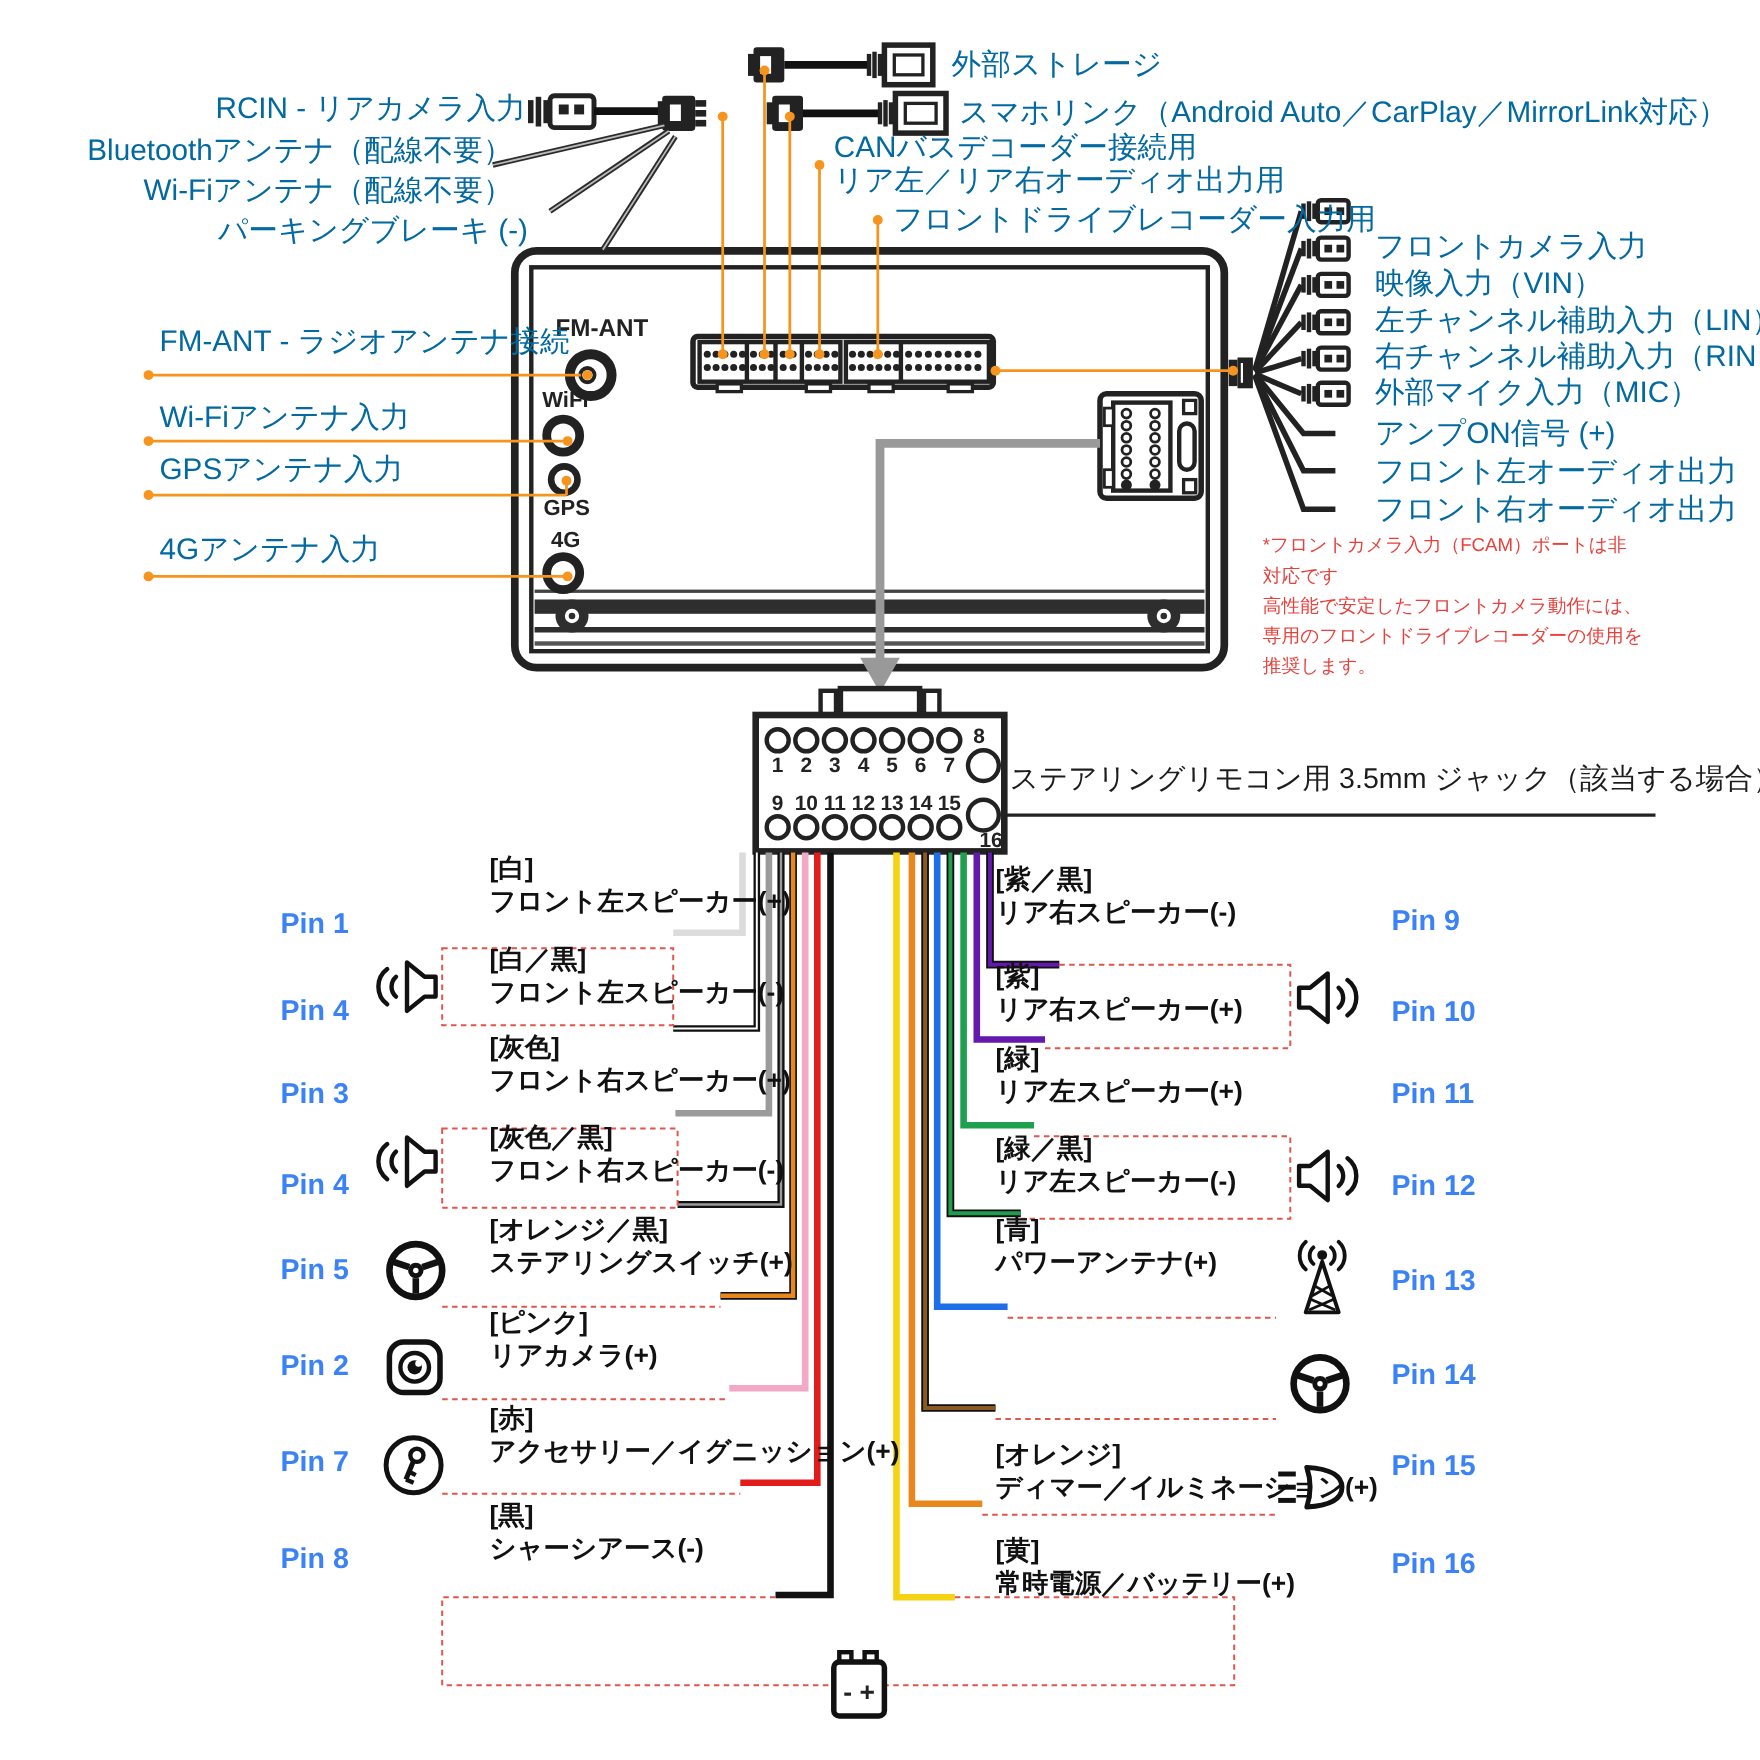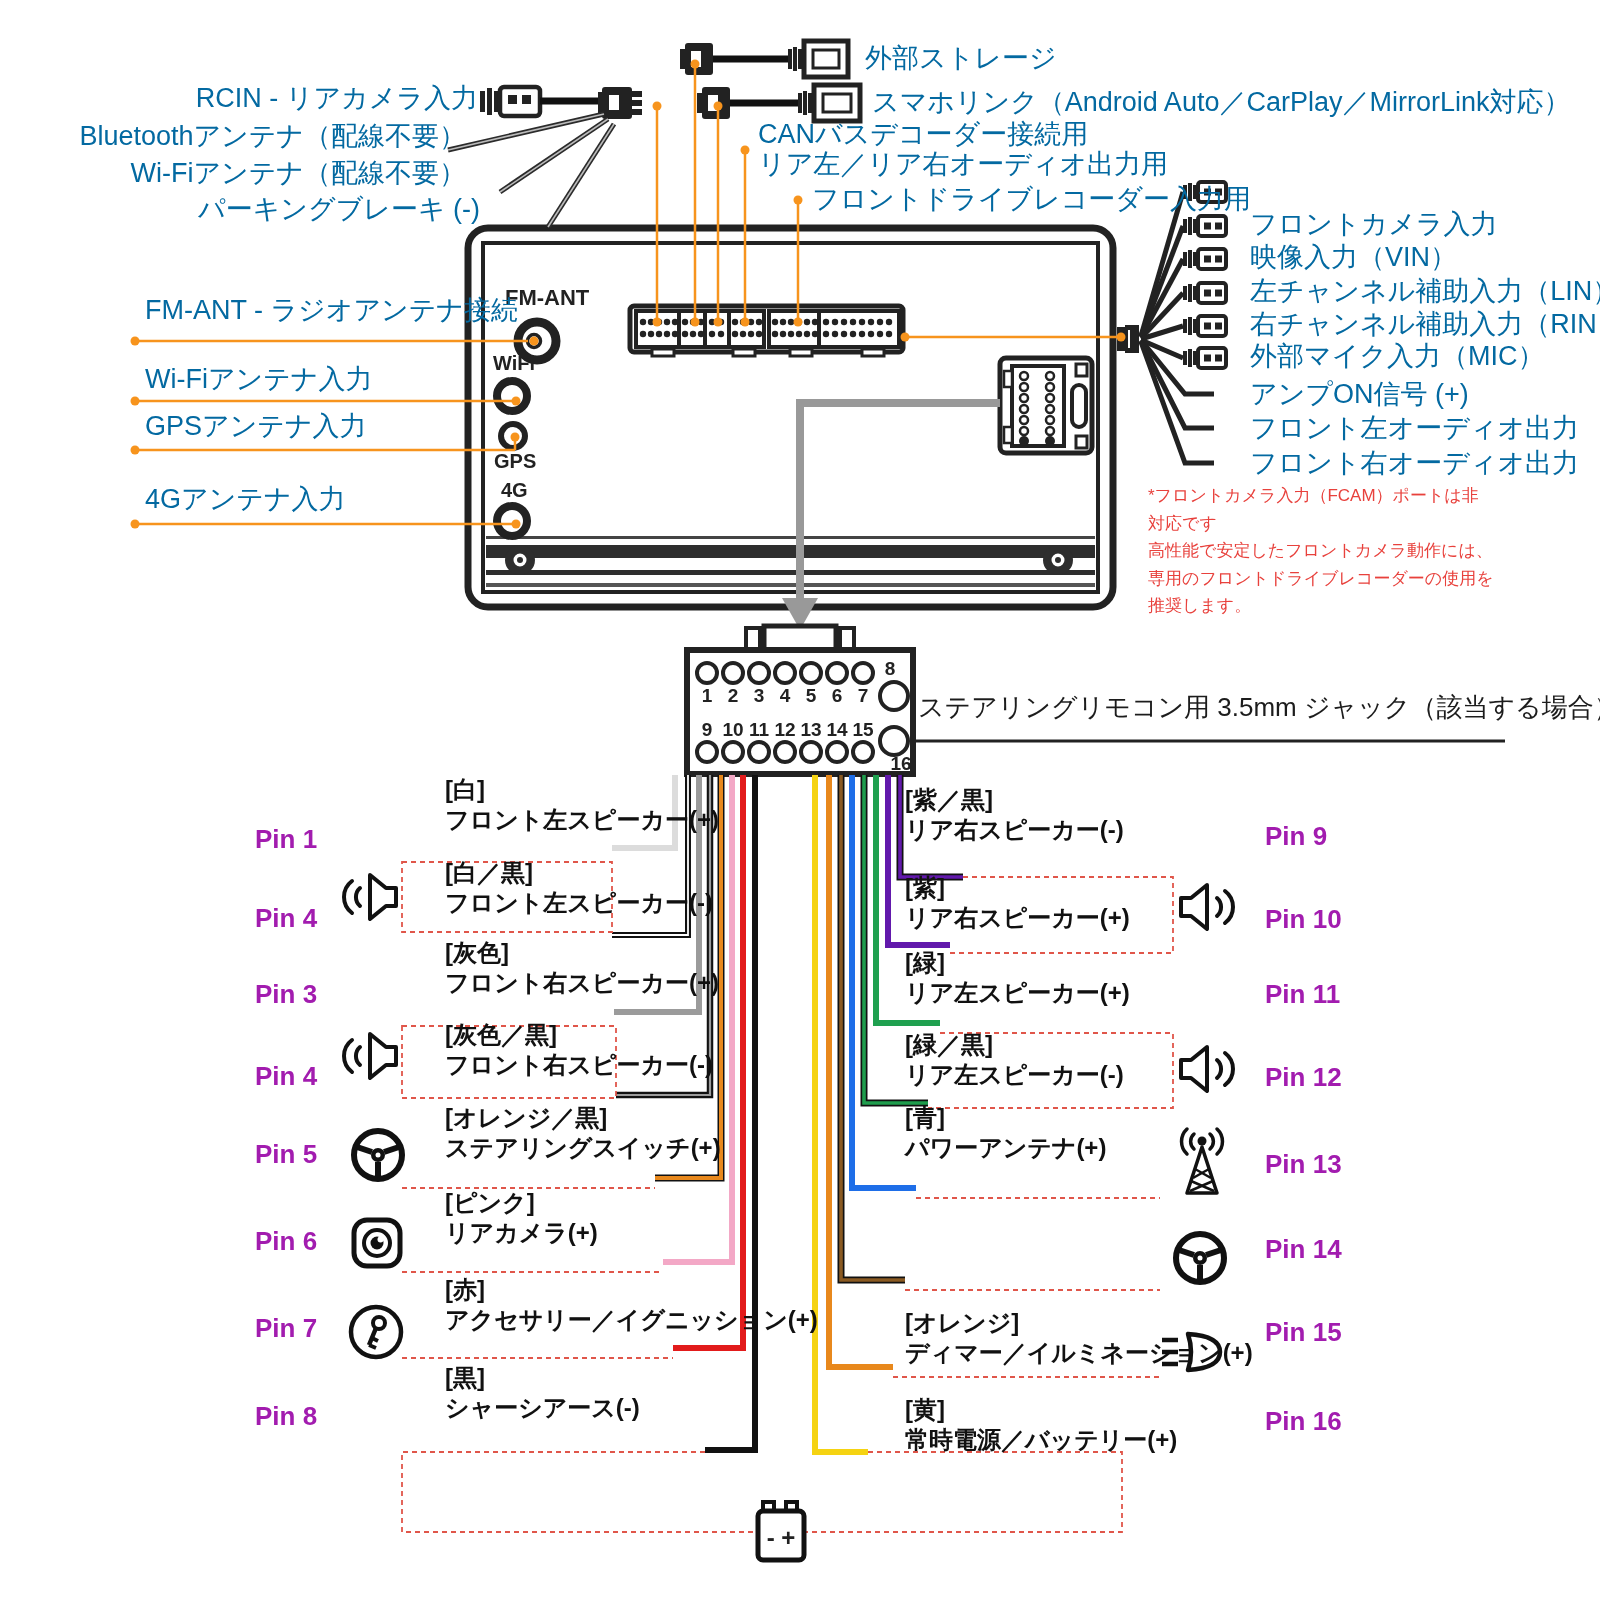--- a/index.html
+++ b/index.html
@@ -5,21 +5,21 @@
   html,body{margin:0;padding:0;background:#fff;}
   #stage{position:relative;width:1600px;height:1600px;background:#fff;overflow:hidden;
          font-family:"Liberation Sans","DejaVu Sans",sans-serif;color:#1c1c1c;}
   #art{position:absolute;left:0;top:0;}
   .lbl{position:absolute;font-size:27px;font-weight:400;color:#0369a1;white-space:nowrap;transform:translateY(-50%);}
   .lbl.r{transform:translateY(-50%);text-align:right;}
   .lbl.multi{transform:none;line-height:30px;}
   .note{position:absolute;left:1148px;top:482px;width:450px;font-size:17px;line-height:27.5px;
         color:#E8413C;font-weight:400;}
   .pin-label{position:absolute;font-size:24px;font-weight:700;line-height:30px;color:#111;white-space:nowrap;}
-  .pin-num{position:absolute;font-size:26px;font-weight:700;color:#a21caf;white-space:nowrap;text-align:center;}
+  .pin-num{position:absolute;font-size:26px;font-weight:700;color:#3b82f6;white-space:nowrap;text-align:center;}
   .jack{position:absolute;left:918px;top:690px;font-size:26px;font-weight:400;white-space:nowrap;}
   svg text{font-family:"Liberation Sans","DejaVu Sans",sans-serif;font-weight:bold;fill:#222;}
 </style>
 </head>
 <body>
 
 <div id="stage">
 
 <svg id="art" width="1600" height="1600" viewBox="0 0 1600 1600">
 
@@ -578,21 +578,21 @@
 <div class="pin-label" style="left:905px;top:1395px">
       <div>[黄]</div>
       <div>常時電源／バッテリー(+)</div>
     </div>
 
 <div class="pin-num" style="left:255px;top:824px">Pin 1</div>
 <div class="pin-num" style="left:255px;top:903px">Pin 4</div>
 <div class="pin-num" style="left:255px;top:979px">Pin 3</div>
 <div class="pin-num" style="left:255px;top:1061px">Pin 4</div>
 <div class="pin-num" style="left:255px;top:1139px">Pin 5</div>
-<div class="pin-num" style="left:255px;top:1226px">Pin 6</div>
+<div class="pin-num" style="left:255px;top:1226px">Pin 2</div>
 <div class="pin-num" style="left:255px;top:1313px">Pin 7</div>
 <div class="pin-num" style="left:255px;top:1401px">Pin 8</div>
 <div class="pin-num" style="left:1265px;top:821px">Pin 9</div>
 <div class="pin-num" style="left:1265px;top:904px">Pin 10</div>
 <div class="pin-num" style="left:1265px;top:979px">Pin 11</div>
 <div class="pin-num" style="left:1265px;top:1062px">Pin 12</div>
 <div class="pin-num" style="left:1265px;top:1149px">Pin 13</div>
 <div class="pin-num" style="left:1265px;top:1234px">Pin 14</div>
 <div class="pin-num" style="left:1265px;top:1317px">Pin 15</div>
 <div class="pin-num" style="left:1265px;top:1406px">Pin 16</div>

